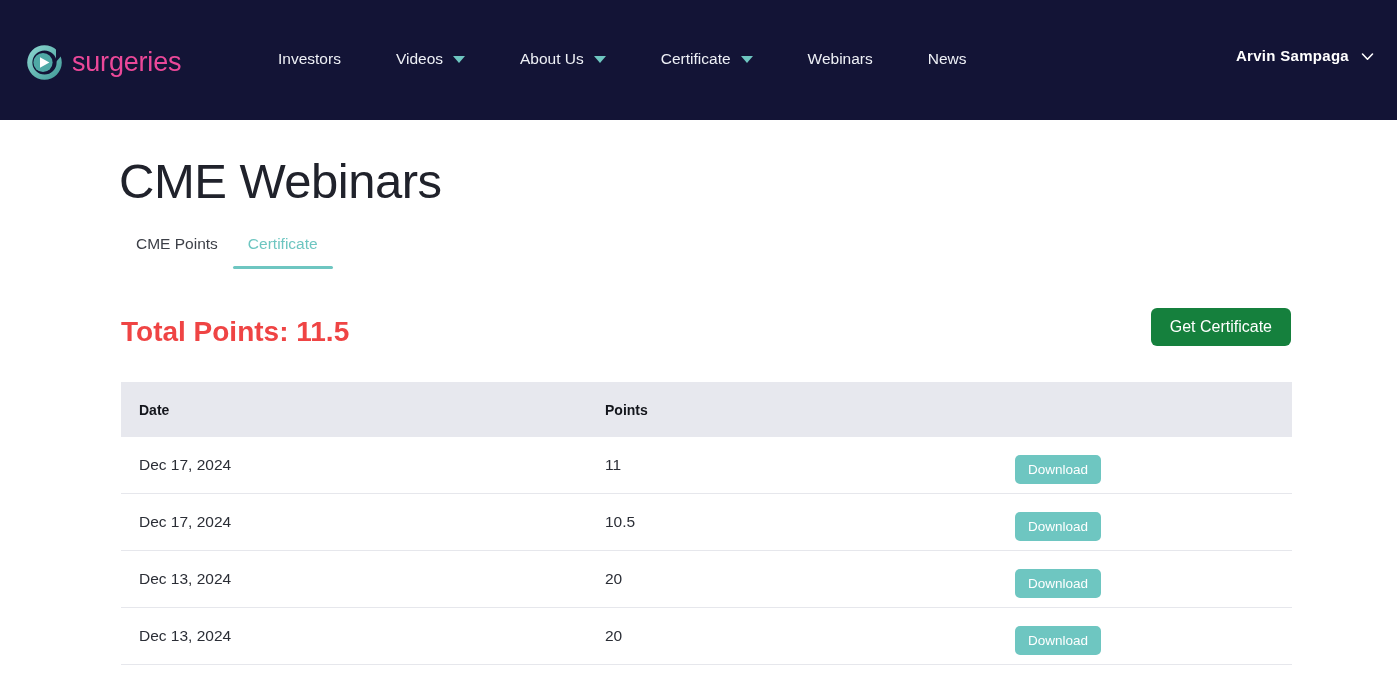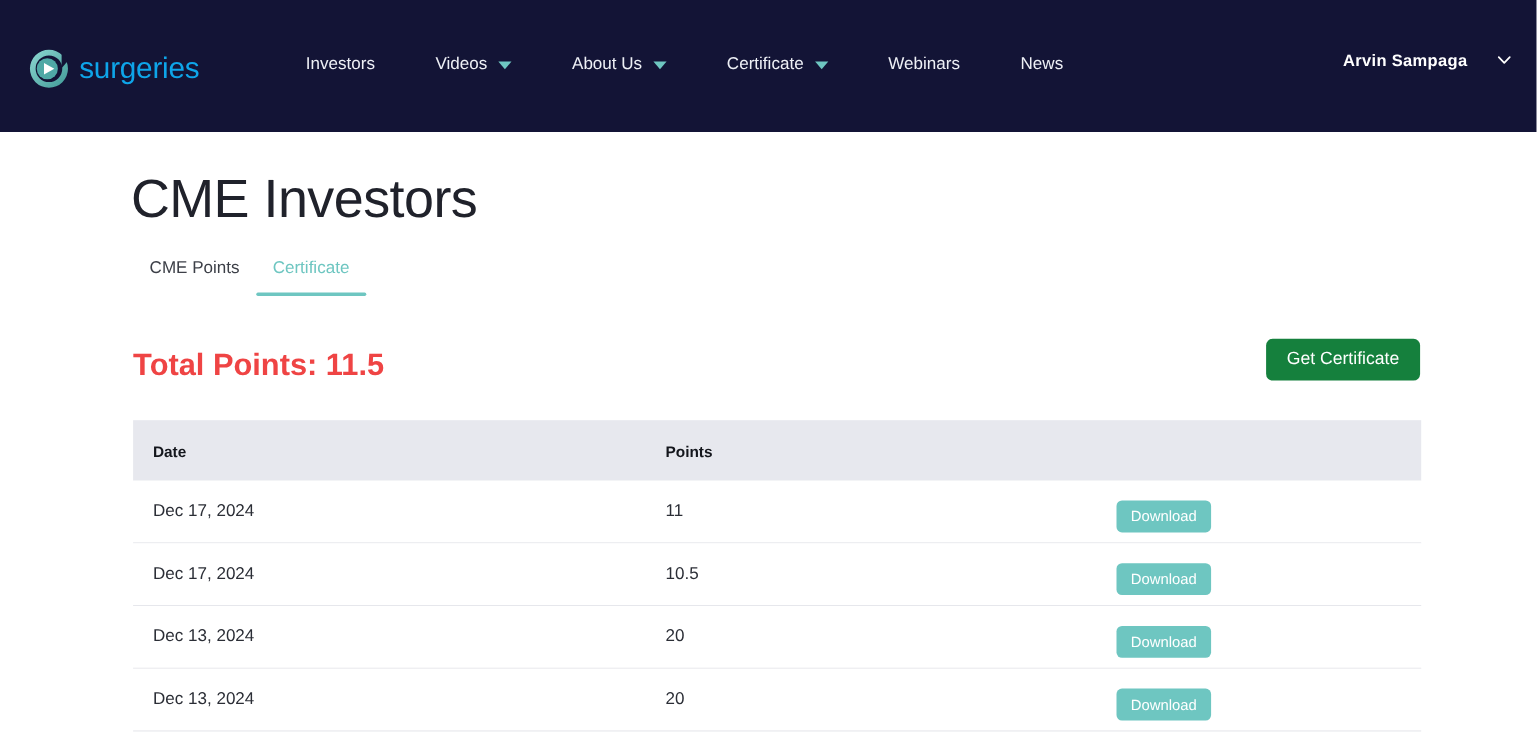--- a/index.html
+++ b/index.html
@@ -31,21 +31,21 @@
     gap: 9px;
     height: 40px;
   }
   .brand-mark {
     width: 37px;
     height: 37px;
     position: relative;
     display: block;
   }
   .brand-text {
-    color: #0ea5e9;
+    color: #ec4899;
     font-size: 27px;
     font-weight: 300;
     letter-spacing: -0.2px;
     line-height: 1;
   }
 
   .nav-links {
     position: absolute;
     left: 266px;
     top: 44px;
@@ -73,22 +73,22 @@
     border-right: 6px solid transparent;
     border-top: 7px solid #6ec6c1;
     display: block;
   }
 
   .user-menu {
     position: absolute;
     right: 22px;
     top: 47px;
     display: flex;
-    align-items: flex-start;
-    gap: 26px;
+    align-items: flex-end;
+    gap: 11px;
     cursor: pointer;
   }
   .user-name {
     color: #ffffff;
     font-size: 15px;
     font-weight: 700;
     letter-spacing: 0.3px;
     white-space: nowrap;
   }
   .chev {
@@ -282,21 +282,21 @@
       <svg width="15" height="15" viewBox="0 0 15 15" xmlns="http://www.w3.org/2000/svg">
         <path d="M2.5 5 L7.5 10.2 L12.5 5" stroke="#ffffff" stroke-width="1.6" fill="none" stroke-linecap="round" stroke-linejoin="round"></path>
       </svg>
     </span>
   </div>
 
 </div>
 
 <div class="main">
 
-  <div class="page-title">CME Investors</div>
+  <div class="page-title">CME Webinars</div>
 
   <div class="tabs">
     <div class="tab inactive">
       <span>CME Points</span>
     </div>
     <div class="tab active">
       <span>Certificate</span>
     </div>
   </div>
 

